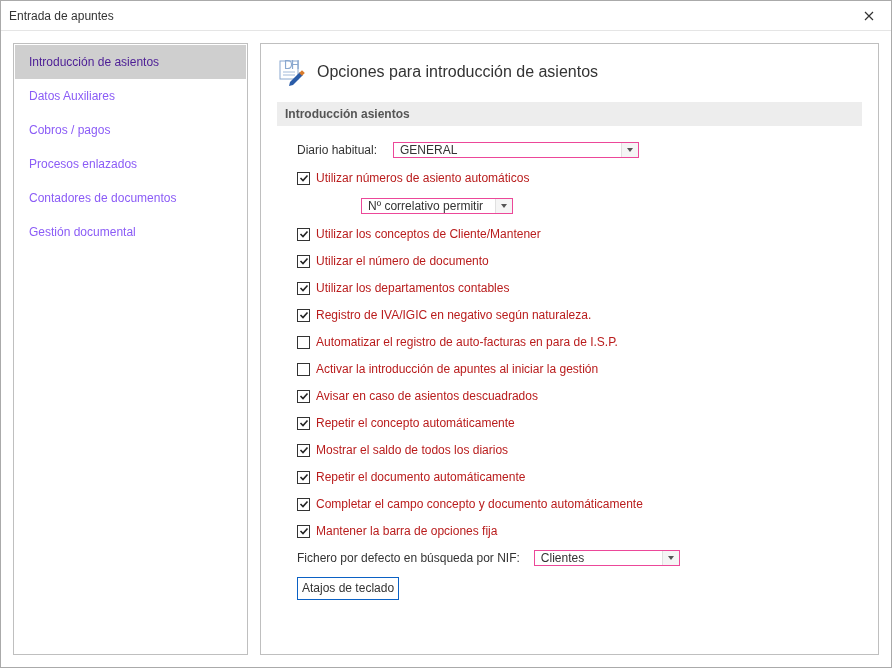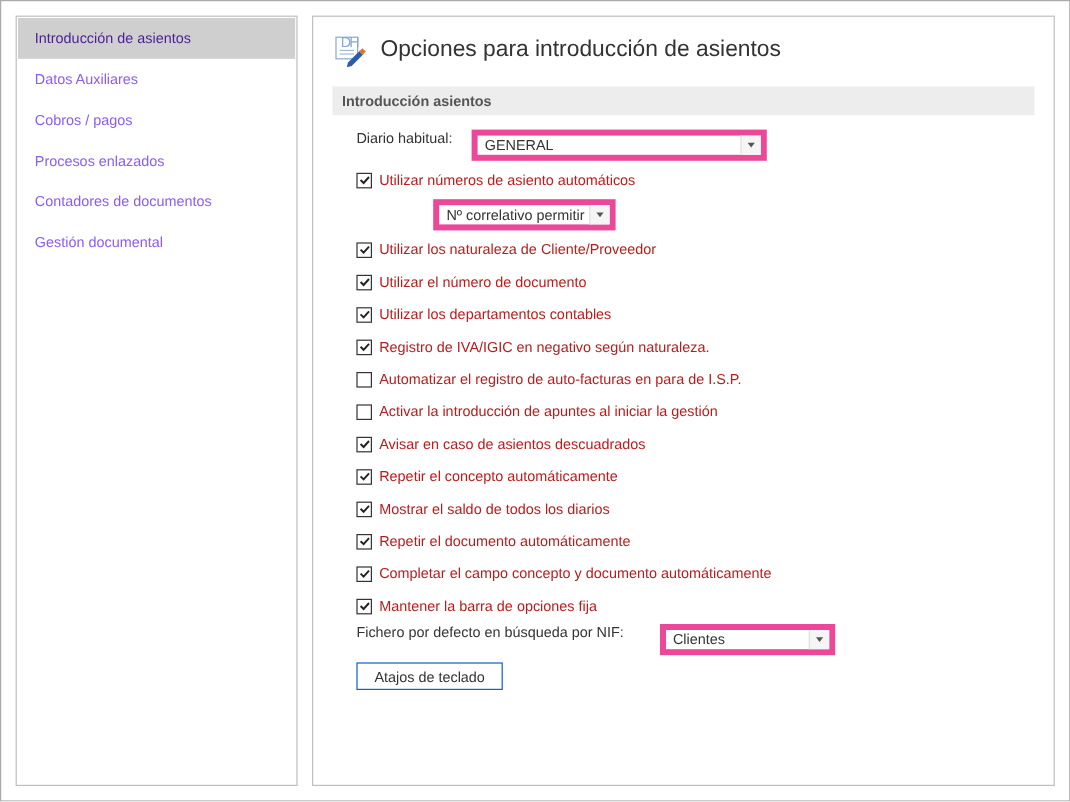--- a/index.html
+++ b/index.html
@@ -85,46 +85,47 @@
       align-items: center;
       gap: 12px;
       margin-bottom: 16px;
     }
     .content-header-icon {
       width: 28px;
       height: 28px;
       color: #2a5ca8;
     }
     .content-header-title {
-      font-size: 19px;
+      font-size: 16px;
       color: #333;
     }
     .section-header {
       background: #ededed;
       color: #555;
       padding: 5px 8px;
       margin-bottom: 12px;
       font-weight: bold;
     }
     .form-row {
       display: flex;
+      align-items: center;
       gap: 8px;
       margin-bottom: 4px;
       min-height: 24px;
     }
     .indent-1 { padding-left: 20px; }
     .indent-2 { padding-left: 84px; }
     .indent-3 { padding-left: 84px; }
     .label {
       color: #333;
     }
     .combo {
       position: relative;
-      height: 26px;
-      border: 5px solid #ec4899;
+      height: 16px;
+      border: 1px solid #ec4899;
       background: #fff;
       display: inline-flex;
       align-items: center;
       padding: 0 20px 0 6px;
       color: #333;
       cursor: pointer;
     }
     .combo .chev {
       position: absolute;
       right: 0;
@@ -162,39 +163,47 @@
     .checkbox.checked .box svg {
       display: block;
     }
     .checkbox .box svg {
       display: none;
       width: 10px;
       height: 10px;
     }
     .btn {
       height: 23px;
-      padding: 0 14px;
+      padding: 0 4px;
       border: 1px solid #adadad;
       background: #f0f0f0;
       cursor: pointer;
       color: #333;
       display: inline-flex;
       align-items: center;
       justify-content: center;
     }
     .btn.primary-outline {
       border: 1.5px solid #0b61c4;
       background: #fff;
     }
     .checkrow { margin-left: 20px; margin-bottom: 3px;}
   </style>
 </head>
 <body>
 
 <div class="window">
+  <div class="titlebar">
+    <span class="titlebar-title">Entrada de apuntes</span>
+    <div class="titlebar-close">
+      <svg viewBox="0 0 10 10">
+          <path d="M1 1 L9 9 M9 1 L1 9" stroke="#333" stroke-width="1.2" fill="none"></path>
+        </svg>
+    </div>
+  </div>
 
   <div class="body-area">
     <div class="main-panels">
       <div class="sidebar" id="sidebar">
           <div class="sidebar-item selected"><span>Introducción de asientos</span></div>
           <div class="sidebar-item"><span>Datos Auxiliares</span></div>
           <div class="sidebar-item"><span>Cobros / pagos</span></div>
           <div class="sidebar-item"><span>Procesos enlazados</span></div>
           <div class="sidebar-item"><span>Contadores de documentos</span></div>
           <div class="sidebar-item"><span>Gestión documental</span></div>
@@ -246,21 +255,21 @@
 
 
         <div id="check-list">
             <div class="form-row checkrow">
               <label class="checkbox checked">
                 <span class="box">
                   <svg viewBox="0 0 10 10">
                     <path d="M1.5 5 L4 7.5 L8.5 2.5" stroke="#222" stroke-width="1.6" fill="none"></path>
                   </svg>
                 </span>
-                <span>Utilizar los naturaleza de Cliente/Proveedor</span>
+                <span>Utilizar los conceptos de Cliente/Mantener</span>
               </label>
             </div>
             <div class="form-row checkrow">
               <label class="checkbox checked">
                 <span class="box">
                   <svg viewBox="0 0 10 10">
                     <path d="M1.5 5 L4 7.5 L8.5 2.5" stroke="#222" stroke-width="1.6" fill="none"></path>
                   </svg>
                 </span>
                 <span>Utilizar el número de documento</span>
@@ -355,21 +364,21 @@
                     <path d="M1.5 5 L4 7.5 L8.5 2.5" stroke="#222" stroke-width="1.6" fill="none"></path>
                   </svg>
                 </span>
                 <span>Mantener la barra de opciones fija</span>
               </label>
             </div>
           </div>
 
         <div class="form-row indent-1" style="margin-top:2px">
           <span class="label">Fichero por defecto en búsqueda por NIF:</span>
-          <div class="combo" style="width:146px; margin-left:22px">
+          <div class="combo" style="width:146px; margin-left:6px">
             <span>Clientes</span>
             <span class="chev"></span>
           </div>
         </div>
 
         <div class="form-row indent-1" style="margin-top:6px">
           <button class="btn primary-outline">
             <span>Atajos de teclado</span>
           </button>
         </div>

